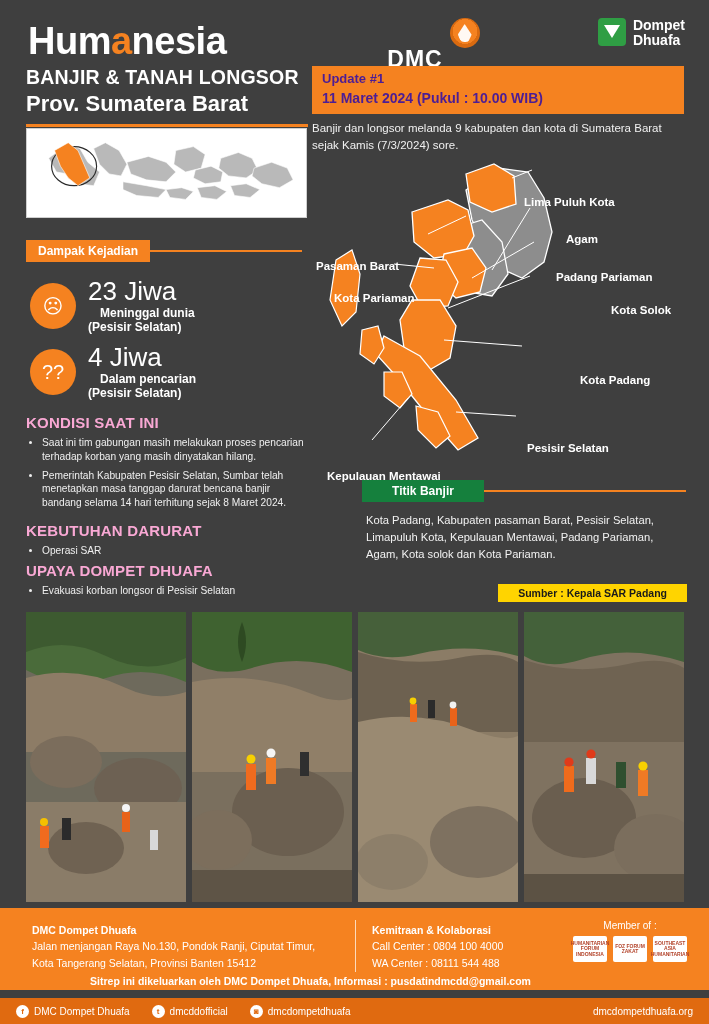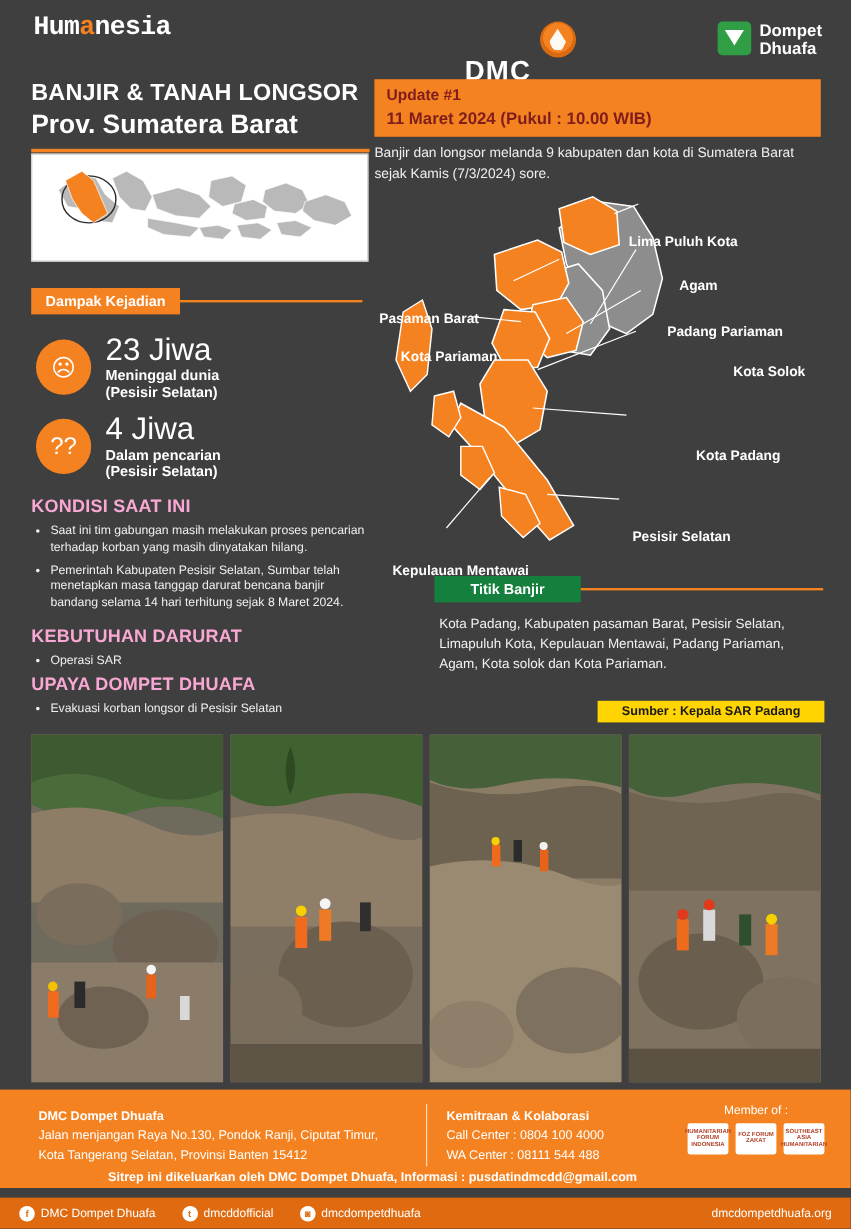--- a/index.html
+++ b/index.html
@@ -9,24 +9,23 @@
     font-family: "Liberation Sans", sans-serif;
     color: #fff;
     overflow: hidden;
     position: relative;
   }
   .page { position: relative; width: 709px; height: 1024px; background: #3f3f3f; }
 
   
   .header { height: 62px; position: relative; }
   .logo-human {
-    position: absolute; left: 28px; top: 10px;
-    font-size: 22px; font-weight: bold; letter-spacing: -0.5px;
+    position: absolute; left: 28px; top: 20px;
+    font-size: 38px; font-weight: bold; letter-spacing: -0.5px;
     color: #ffffff;
-    font-family: Liberation Mono, monospace;
   }
   .logo-human .accent { color: #f58220; }
   .dmc-logo { position: absolute; right: 160px; top: 18px; display: flex; align-items: center; flex-direction: column; }
   .dmc-mark {
     width: 30px; height: 30px; border-radius: 50%;
     background: radial-gradient(circle at 50% 45%, #f58220 0 55%, #d96a10 56% 100%);
     position: relative; margin-right: 7px;
   }
   .dmc-mark:after {
     content: ""; position: absolute; left: 8px; top: 6px; width: 14px; height: 18px;
@@ -59,21 +58,21 @@
   
   .indo-box {
     position: absolute; left: 26px; top: 128px; width: 281px; height: 90px;
     background: #ffffff; border: 1px solid #cfcfcf;
   }
   .indo-box svg { width: 100%; height: 100%; display: block; }
 
   
   .update-banner {
     position: absolute; left: 312px; top: 66px; width: 372px; height: 48px;
-    background: #f58220; color: #7f1d1d; padding: 5px 10px;
+    background: #f58220; color: #4c1d95; padding: 5px 10px;
   }
   .update-banner .u1 { font-size: 13px; font-weight: bold; }
   .update-banner .u2 { font-size: 14px; font-weight: bold; margin-top: 4px; }
   .update-desc {
     position: absolute; left: 312px; top: 120px; width: 378px;
     font-size: 11.5px; line-height: 1.45; color: #f0f0f0;
   }
 
   
   .dampak-tab {
@@ -83,21 +82,21 @@
   }
   .dampak-rule { position: absolute; left: 150px; top: 250px; width: 152px; height: 2px; background: #f58220; }
 
   .stat { position: absolute; display: flex; align-items: center; }
   .stat-icon {
     width: 46px; height: 46px; border-radius: 50%; background: #f58220;
     display: flex; align-items: center; justify-content: center;
     color: #fff; font-size: 20px; margin-right: 12px; flex: none;
   }
   .stat-num { font-size: 26px; font-weight: normal; line-height: 1; }
-  .stat-lab { font-size: 12px; font-weight: bold; margin-top: 2px; }
+  .stat-lab { font-size: 12px; font-weight: bold; margin-top: 2px; margin-left: 12px; }
   .stat-sub { font-size: 12px; font-weight: bold; }
 
   #stat-0 { left: 30px; top: 278px; }
   #stat-1 { left: 30px; top: 344px; }
 
   
   .sec-head { font-size: 15px; font-weight: bold; color: #f9a8d4; letter-spacing: .2px; }
   .bullets { margin: 5px 0 0 0; padding-left: 16px; }
   .bullets li { font-size: 10.2px; line-height: 1.35; color: #efefef; margin-bottom: 5px; }
   #kondisi { position: absolute; left: 26px; top: 414px; width: 280px; }

